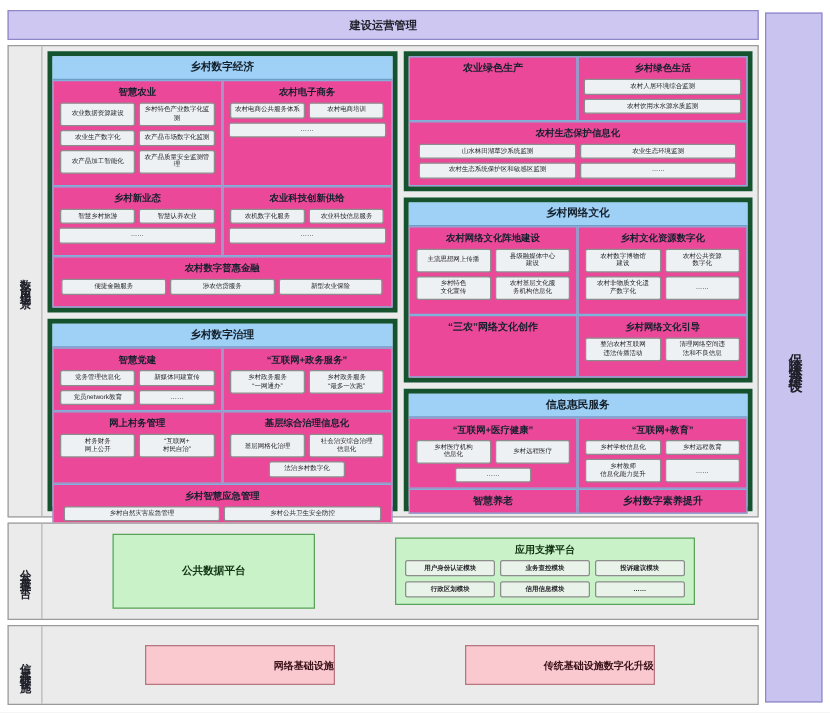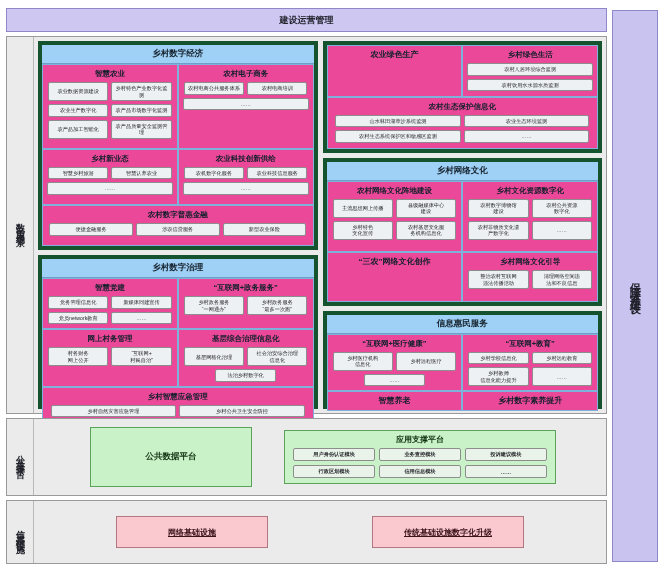--- a/index.html
+++ b/index.html
@@ -80,38 +80,38 @@
 
   
   .support-body{display:flex;align-items:center;gap:10px;padding:6px 8px;flex:1 1 auto;}
   .greenbox{
     background:#c9f2c9;border:1px solid #5ba35b;
     display:flex;align-items:center;justify-content:center;
     font-size:8.5px;font-weight:bold;color:#123312;
   }
   .platform-a{width:160px;height:58px;margin-left:48px;}
   .platform-b{
-    flex:0 0 auto;width:272px;margin-left:auto;margin-right:42px;
+    flex:0 0 auto;width:240px;margin-left:auto;margin-right:42px;
     flex-direction:column;padding:3px 5px 5px 5px;box-sizing:border-box;
   }
   .platform-b .gt{font-size:8px;font-weight:bold;margin-bottom:3px;color:#123312;}
   .gchips{display:flex;flex-wrap:wrap;gap:4px;width:100%;justify-content:center;}
   .gchip{
     box-sizing:border-box;flex:1 1 30%;max-width:31.5%;
     background:#e9f3e9;border:1px solid #8d8d8d;border-radius:2px;
     font-size:5.2px;color:#26262b;text-align:center;padding:2px 1px;min-height:11px;
     display:flex;align-items:center;justify-content:center;
   }
   
   .infra-body{display:flex;align-items:center;justify-content:space-around;padding:8px 30px;flex:1 1 auto;}
   .pinkbox{
     background:#fac9cf;border:1px solid #b5767f;
     width:150px;height:30px;
-    display:flex;align-items:center;justify-content:center;
-    font-size:8px;font-weight:bold;color:#3a1319;text-decoration:underline;
+    display:flex;align-items:center;justify-content:flex-end;
+    font-size:8px;font-weight:bold;color:#3a1319;
   }
 </style>
 </head>
 <body>
 
 <div class="canvas">
 
   <div class="leftstack">
 
     <div class="banner">

